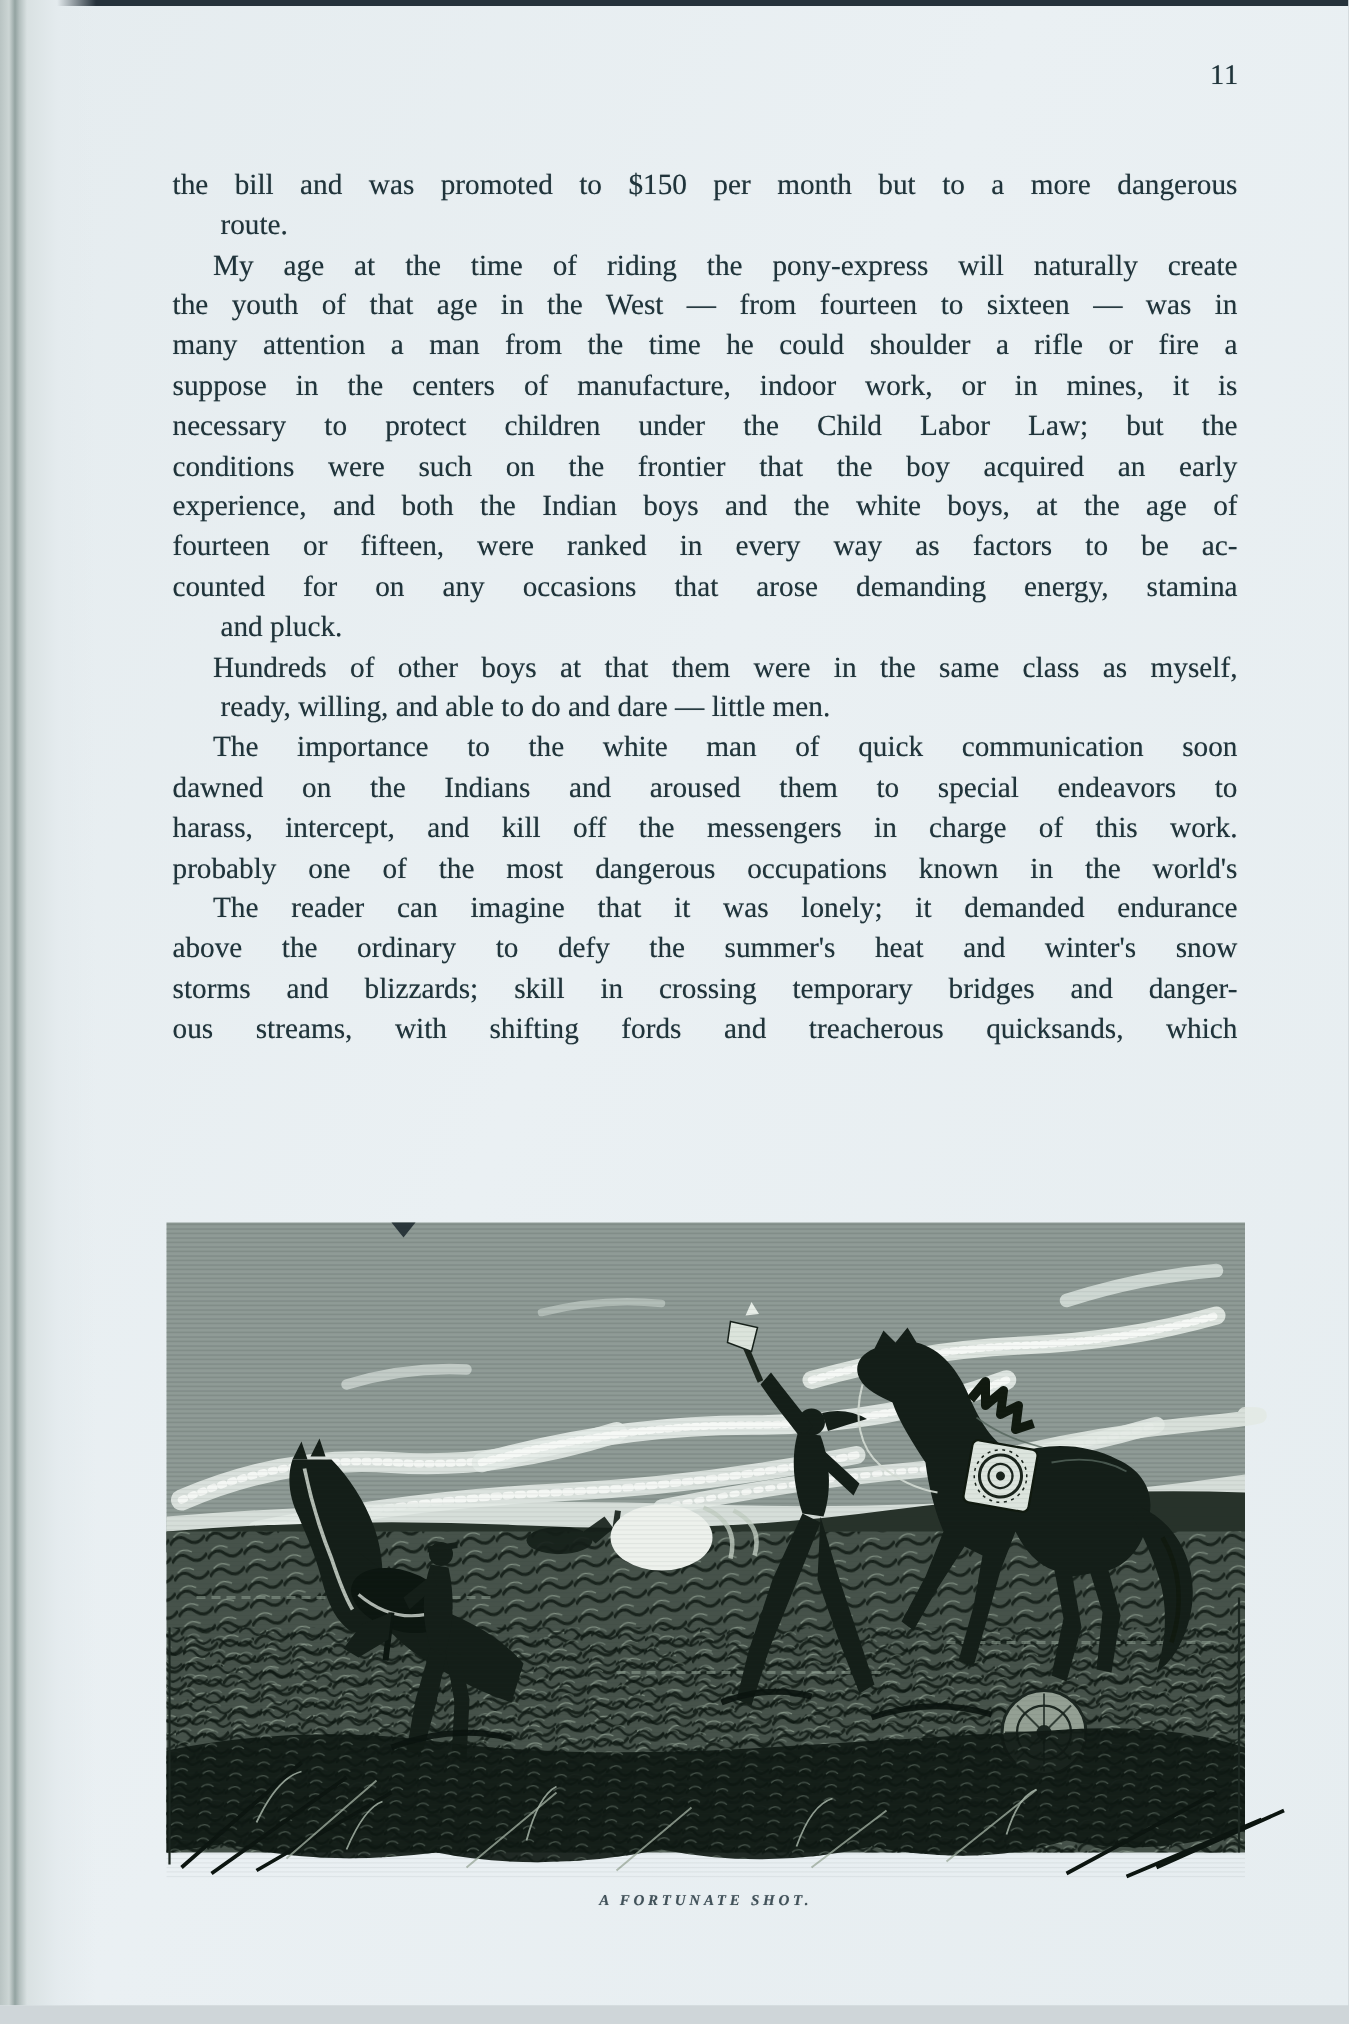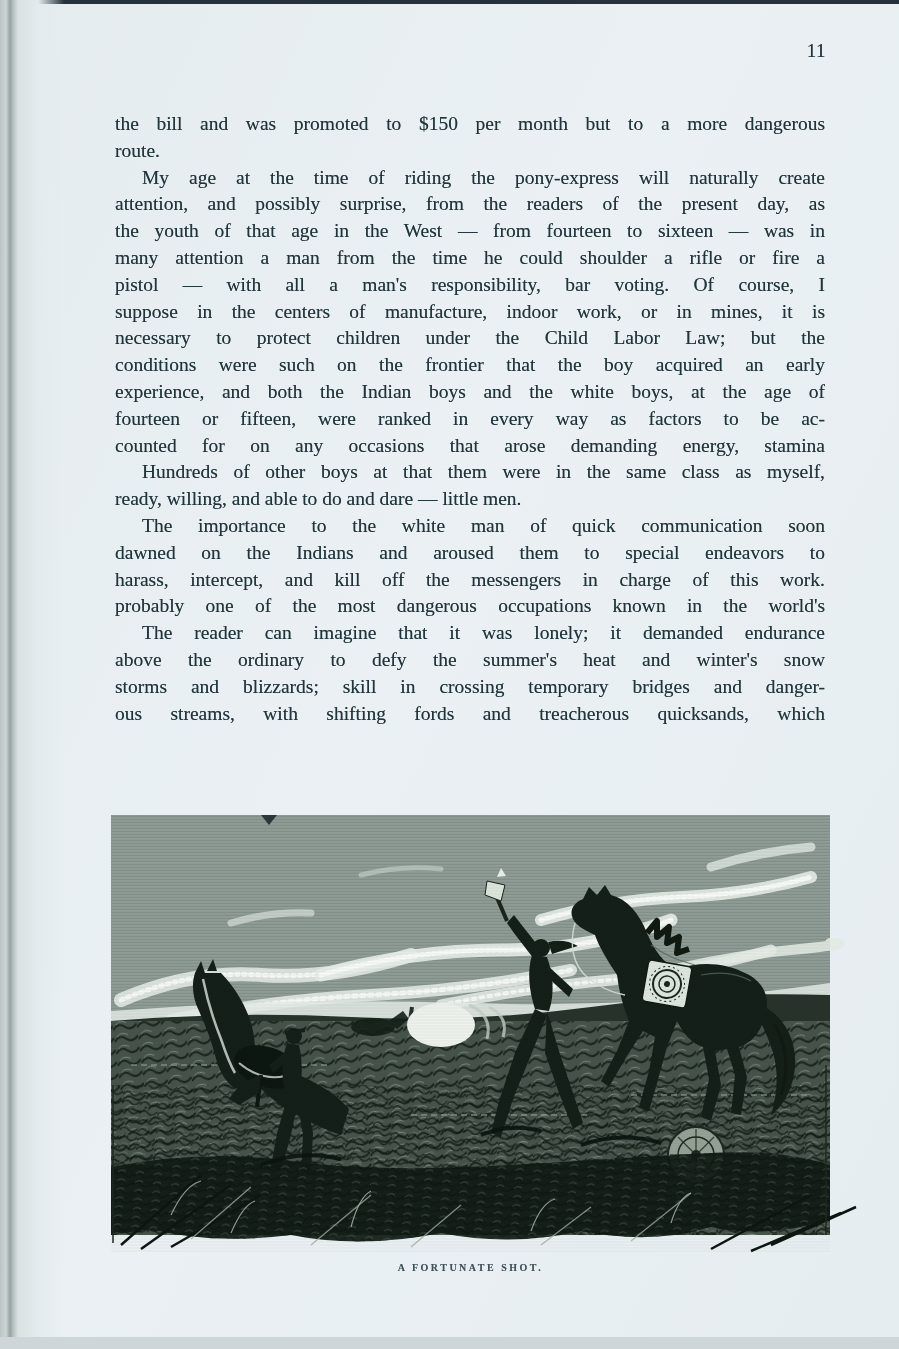--- a/index.html
+++ b/index.html
@@ -28,56 +28,56 @@
     position:absolute;top:40px;left:760px;width:66px;text-align:right;
     font-size:19px;letter-spacing:.5px;
     text-shadow:0 0 .5px rgba(32,52,57,.6);
   }
   .body-text{
     position:absolute;top:111px;left:115px;width:710px;
     font-size:19.5px;line-height:26.8px;
     text-shadow:0 0 .5px rgba(32,52,57,.55);
   }
   .line{text-align:justify;text-align-last:justify;text-justify:inter-word;}
-  .line.endline{text-align-last:left;}
+  .line.endline{text-align-last:left;margin-left:32px;}
   .para.indent .line:first-child{text-indent:27px;}
   .figure-wrap{position:absolute;left:111px;top:815px;width:719px;height:437px;}
   .figure-wrap svg{display:block;overflow:visible;}
   .caption{
     position:absolute;left:111px;top:1262px;width:719px;text-align:center;
     font-size:10px;font-weight:bold;letter-spacing:2.5px;color:var(--caption-ink);
     text-shadow:0 0 .5px rgba(66,82,90,.5);
+    font-style:italic;
   }
 </style>
 </head>
 <body>
 
 <div class="page">
   <div class="top-strip"></div>
   <div class="left-edge"></div>
 
   <div class="page-number">11</div>
 
   <div class="body-text">
       <div class="para">
         <div class="line"><span>the bill and was promoted to $150 per month but to a more dangerous</span></div>
         <div class="line endline"><span>route.</span></div>
       </div>
       <div class="para indent">
         <div class="line"><span>My age at the time of riding the pony-express will naturally create</span></div>
-        <div class="line"><span>attention, and possibly surprise, from the readers of the present day, as</span></div>
         <div class="line"><span>the youth of that age in the West — from fourteen to sixteen — was in</span></div>
         <div class="line"><span>many attention a man from the time he could shoulder a rifle or fire a</span></div>
-        <div class="line"><span>pistol — with all a man's responsibility, bar voting. Of course, I</span></div>
         <div class="line"><span>suppose in the centers of manufacture, indoor work, or in mines, it is</span></div>
         <div class="line"><span>necessary to protect children under the Child Labor Law; but the</span></div>
         <div class="line"><span>conditions were such on the frontier that the boy acquired an early</span></div>
         <div class="line"><span>experience, and both the Indian boys and the white boys, at the age of</span></div>
         <div class="line"><span>fourteen or fifteen, were ranked in every way as factors to be ac-</span></div>
         <div class="line"><span>counted for on any occasions that arose demanding energy, stamina</span></div>
+        <div class="line endline"><span>and pluck.</span></div>
       </div>
       <div class="para indent">
         <div class="line"><span>Hundreds of other boys at that them were in the same class as myself,</span></div>
         <div class="line endline"><span>ready, willing, and able to do and dare — little men.</span></div>
       </div>
       <div class="para indent">
         <div class="line"><span>The importance to the white man of quick communication soon</span></div>
         <div class="line"><span>dawned on the Indians and aroused them to special endeavors to</span></div>
         <div class="line"><span>harass, intercept, and kill off the messengers in charge of this work.</span></div>
         <div class="line"><span>probably one of the most dangerous occupations known in the world's</span></div>

